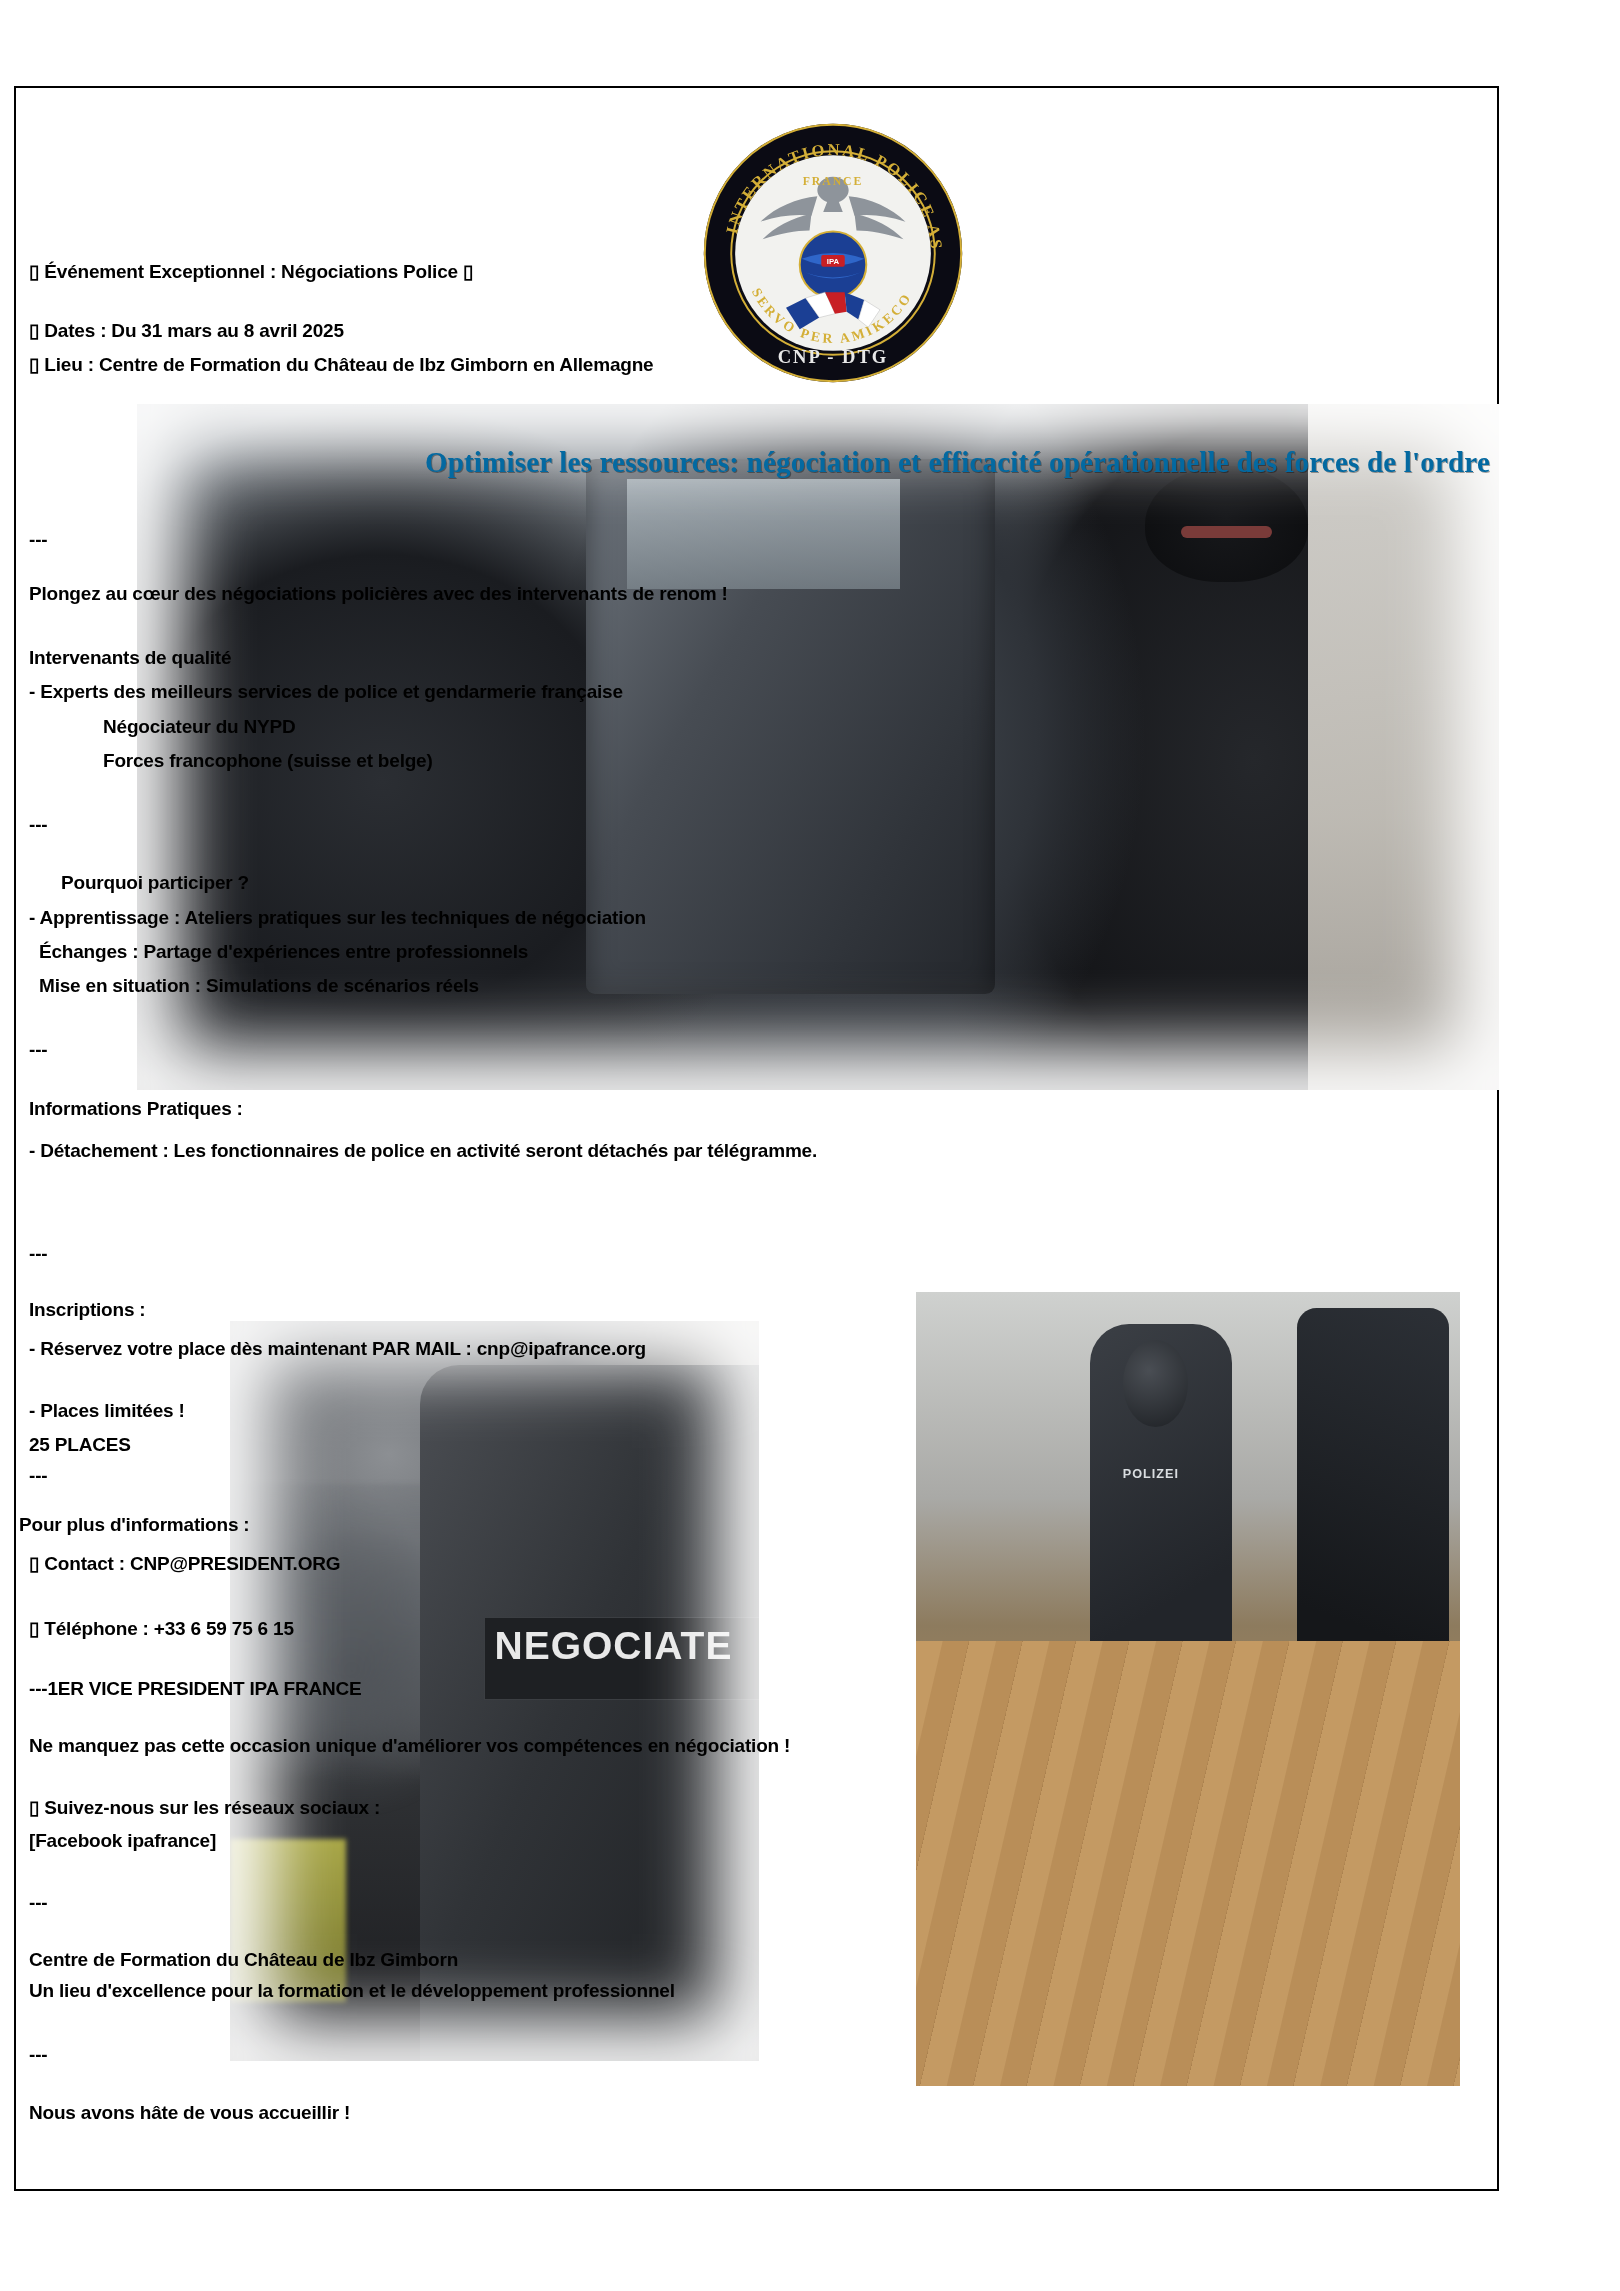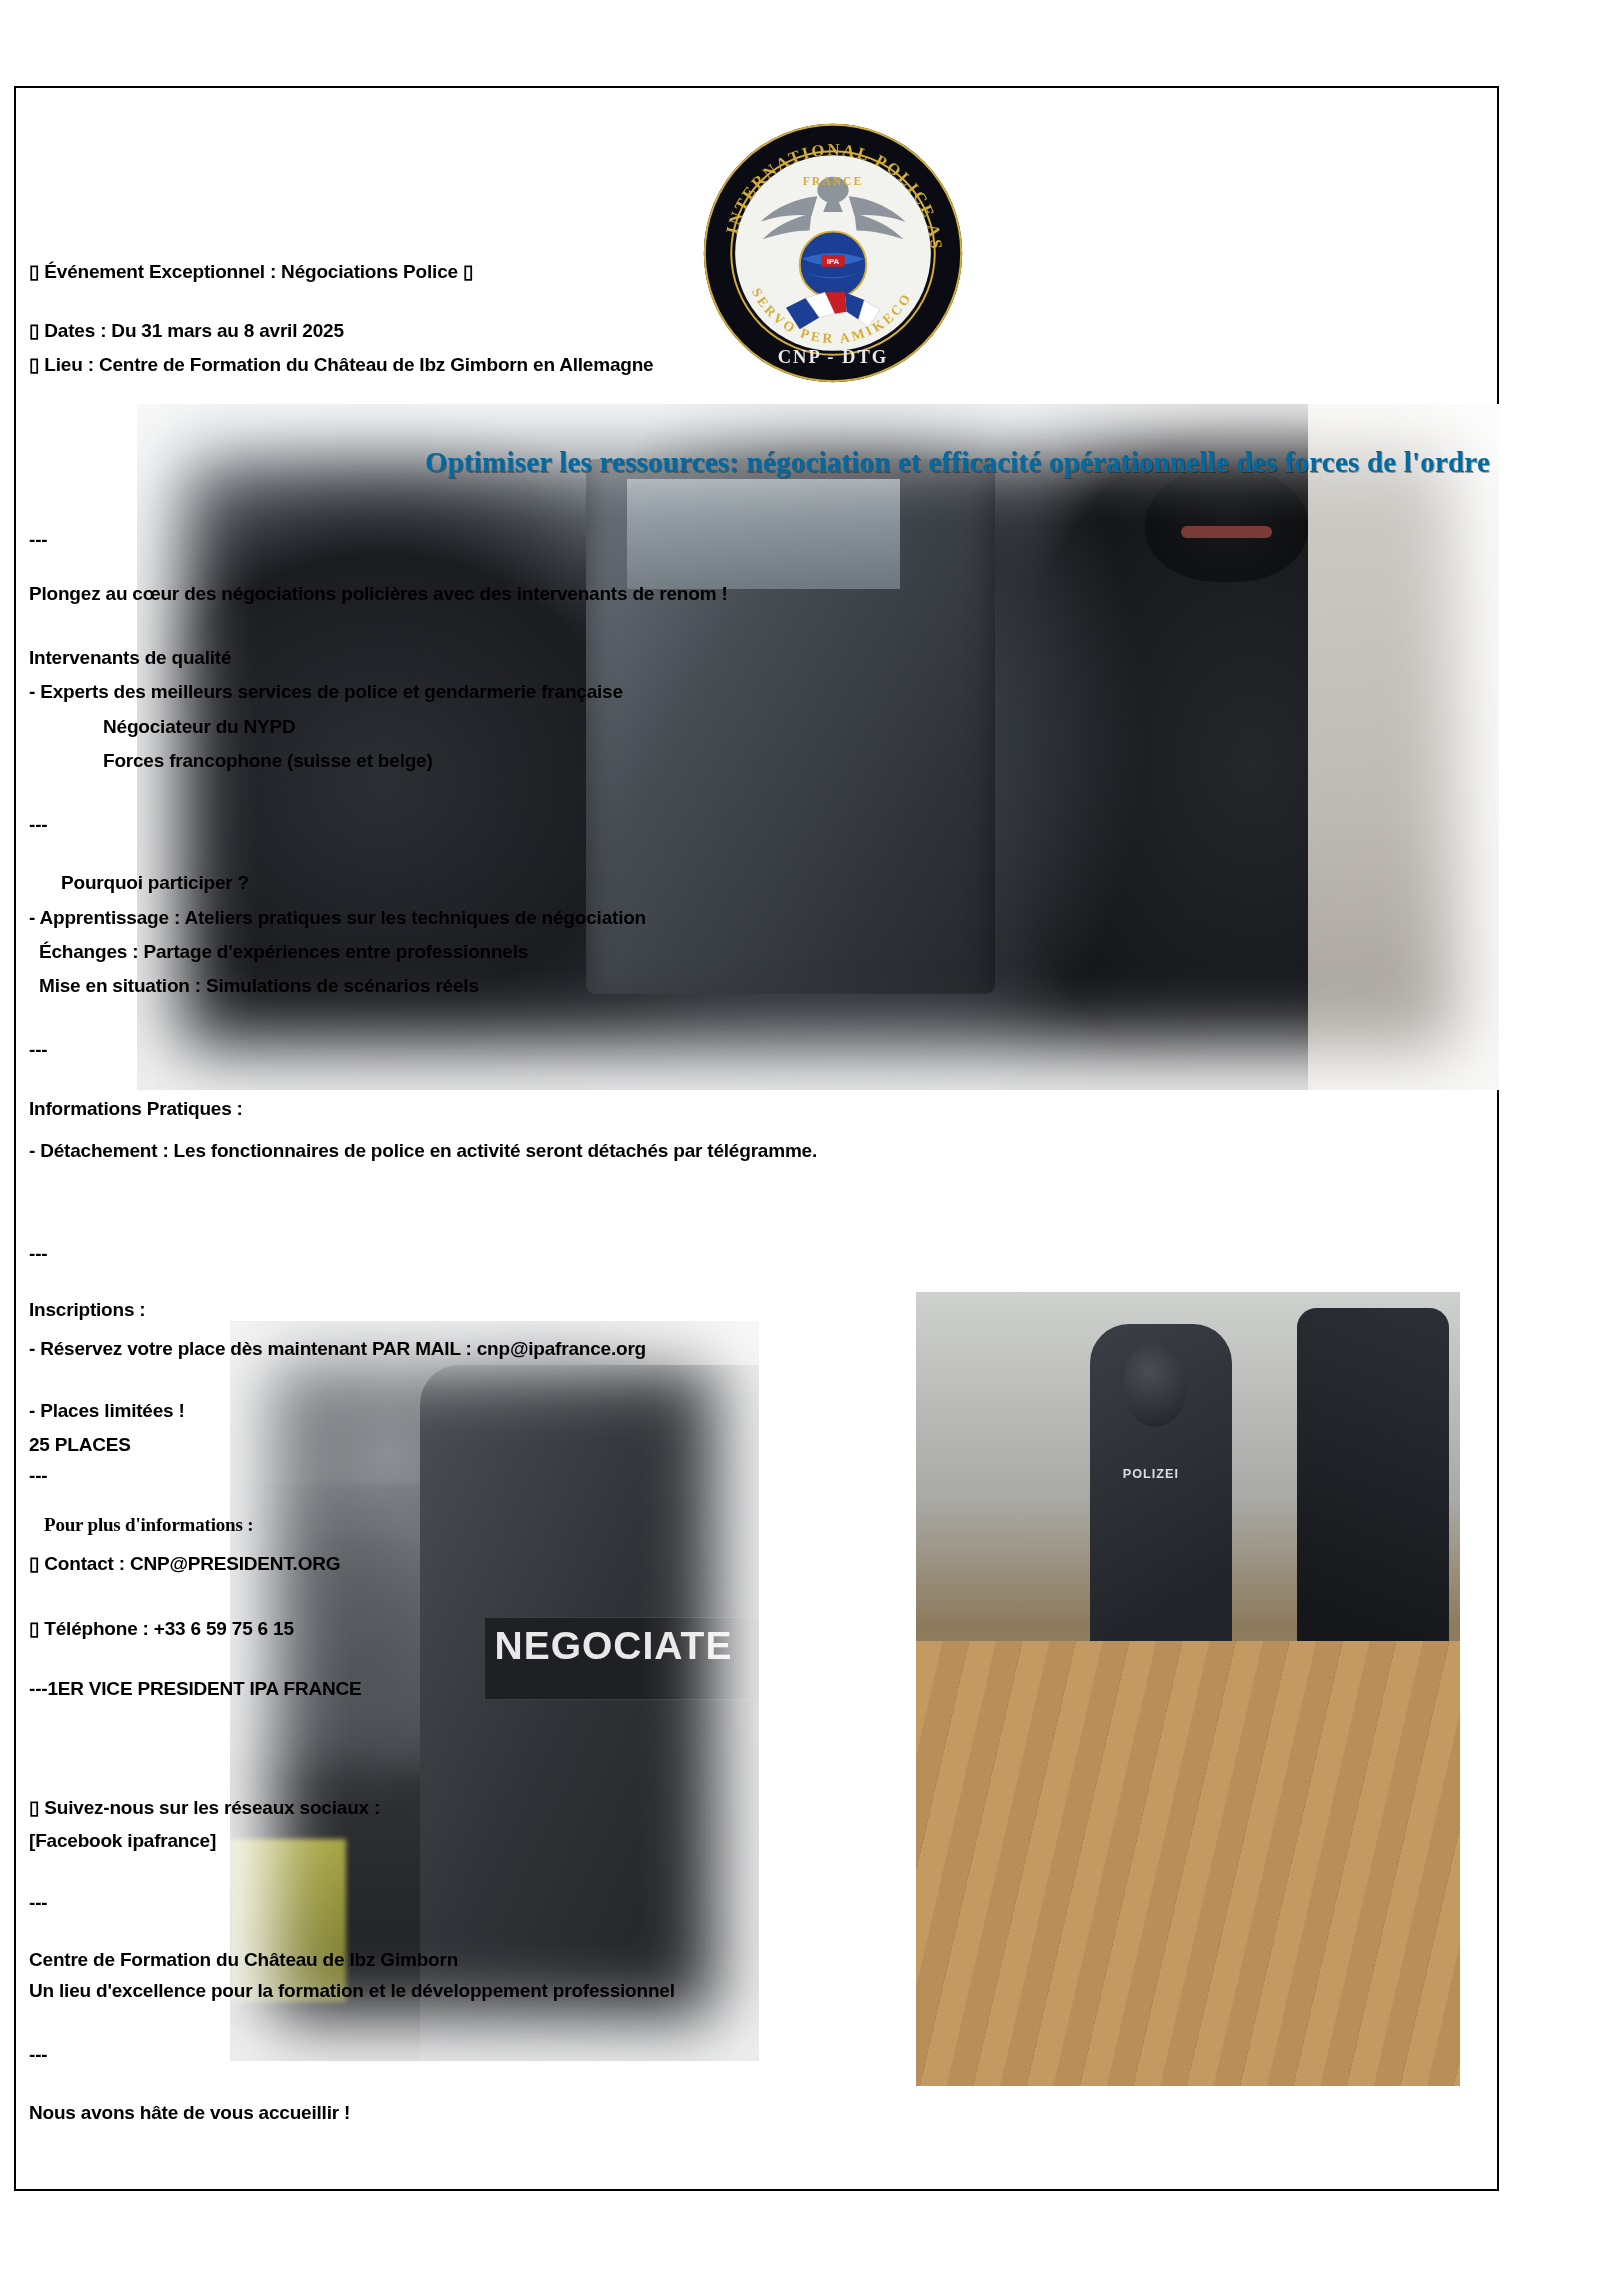--- a/index.html
+++ b/index.html
@@ -391,24 +391,25 @@
 
   <div class="txt" style="left:29px; top:1243px;">---</div>
 
   <div class="txt" style="left:29px; top:1299px;">Inscriptions :</div>
   <div class="txt" style="left:29px; top:1338px;">- Réservez votre place dès maintenant PAR MAIL : cnp@ipafrance.org</div>
 
   <div class="txt" style="left:29px; top:1400px;">- Places limitées !</div>
   <div class="txt" style="left:29px; top:1434px;">25 PLACES</div>
   <div class="txt" style="left:29px; top:1465px;">---</div>
 
-  <div class="txt" style="left:44px; top:1514px;font-family:Liberation Serif, serif;">Pour plus d'informations :</div>
+  <div class="txt" style="left:19px; top:1514px;">Pour plus d'informations :</div>
   <div class="txt" style="left:29px; top:1552px;">▯ Contact : CNP@PRESIDENT.ORG</div>
   <div class="txt" style="left:29px; top:1617px;">▯ Téléphone : +33 6 59 75 6 15</div>
   <div class="txt" style="left:29px; top:1678px;">---1ER VICE PRESIDENT IPA FRANCE</div>
+  <div class="txt" style="left:29px; top:1735px;">Ne manquez pas cette occasion unique d'améliorer vos compétences en négociation !</div>
   <div class="txt" style="left:29px; top:1796px;">▯ Suivez-nous sur les réseaux sociaux :</div>
   <div class="txt" style="left:29px; top:1830px;">[Facebook ipafrance]</div>
 
   <div class="txt" style="left:29px; top:1892px;">---</div>
 
   <div class="txt" style="left:29px; top:1949px;">Centre de Formation du Château de Ibz Gimborn</div>
   <div class="txt" style="left:29px; top:1980px;">Un lieu d'excellence pour la formation et le développement professionnel</div>
 
   <div class="txt" style="left:29px; top:2044px;">---</div>
 

